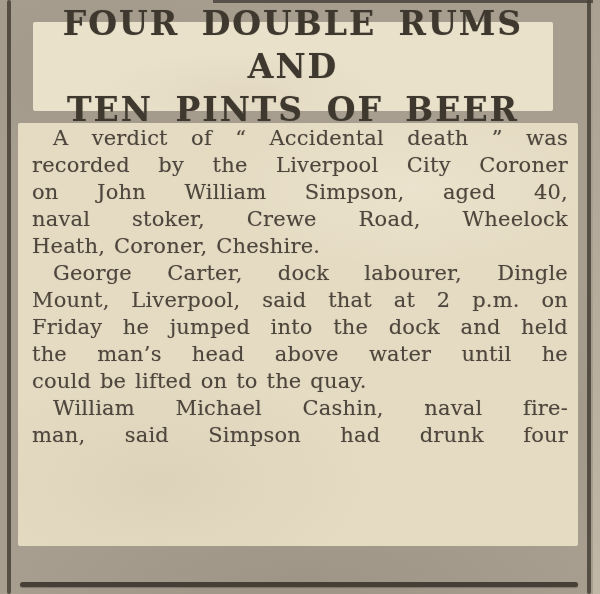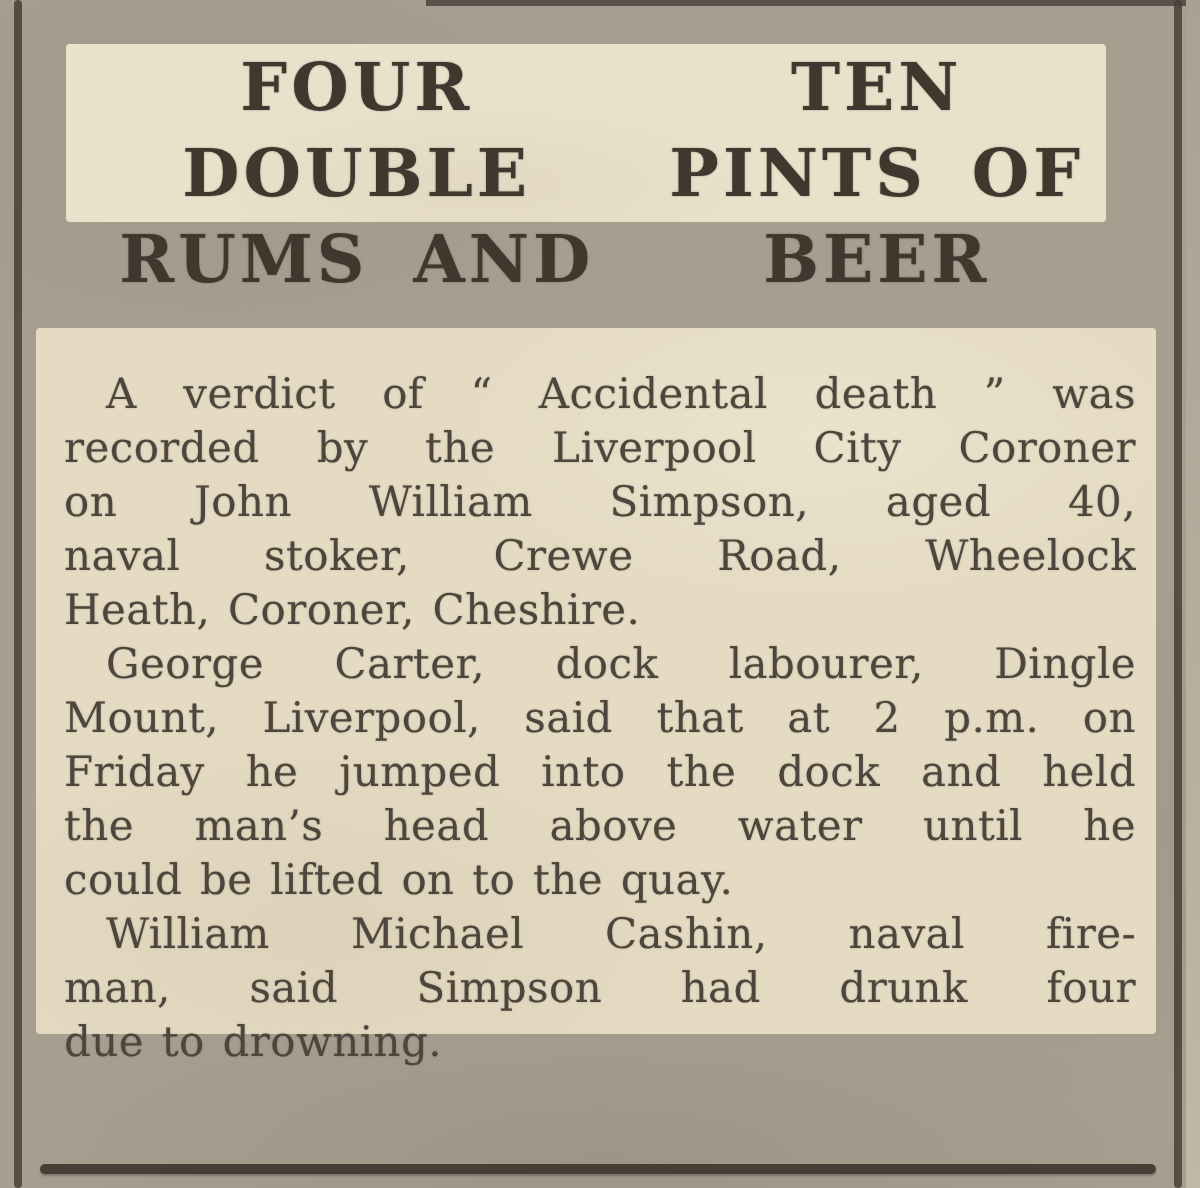--- a/index.html
+++ b/index.html
@@ -33,40 +33,39 @@
   .rule-bottom{
     position:absolute;left:20px;top:582px;width:558px;height:5px;
     background:#3c362e;border-radius:3px;opacity:.9;
     box-shadow:0 1px 1px rgba(60,54,46,.4);
   }
   .headline-block{
     position:absolute;left:33px;top:22px;width:520px;height:89px;
     background:#eae1cb;
     background-image:radial-gradient(ellipse 200px 60px at 40% 80%, rgba(130,110,80,.07), transparent 70%);
     border-radius:2px;
-    display:flex;justify-content:center;
+    display:flex;flex-direction:column;justify-content:center;
   }
   .hl{
     text-align:center;
     font-size:33px;line-height:43px;
     font-weight:bold;
     letter-spacing:2px;word-spacing:9px;
     color:#3f382e;
     text-shadow:0 0 1px rgba(63,56,46,.45);
   }
   .body-block{
-    position:absolute;left:18px;top:123px;width:560px;height:353px;
+    position:absolute;left:18px;top:123px;width:560px;height:423px;
     background:#e5dbc3;
     background-image:
       radial-gradient(ellipse 260px 120px at 70% 15%, rgba(255,250,235,.25), transparent 70%),
       radial-gradient(ellipse 300px 160px at 25% 85%, rgba(125,105,75,.08), transparent 70%);
     border-radius:2px;
-    padding:20px 10px 0 14px;
+    padding:2px 10px 0 14px;
     box-sizing:border-box;
-    margin-top:41px;
   }
   .tline{
     font-size:21px;line-height:27px;height:27px;
     color:#4e463c;
     letter-spacing:.2px;word-spacing:2px;
     text-align:justify;text-align-last:justify;
     white-space:nowrap;overflow:hidden;
     text-shadow:0 0 1px rgba(78,70,60,.35);
   }
   .endline{text-align-last:left;}
@@ -96,18 +95,17 @@
 
     <div class="tline ind">George Carter, dock labourer, Dingle</div>
     <div class="tline">Mount, Liverpool, said that at 2 p.m. on</div>
     <div class="tline">Friday he jumped into the dock and held</div>
     <div class="tline">the man’s head above water until he</div>
     <div class="tline endline">could be lifted on to the quay.</div>
 
     <div class="tline ind">William Michael Cashin, naval fire-</div>
     <div class="tline">man, said Simpson had drunk four</div>
 
-    <div class="tline endline">due to drowning.</div>
   </div>
 
   <div class="rule-bottom"></div>
 
 </div>
 
 </body></html>

